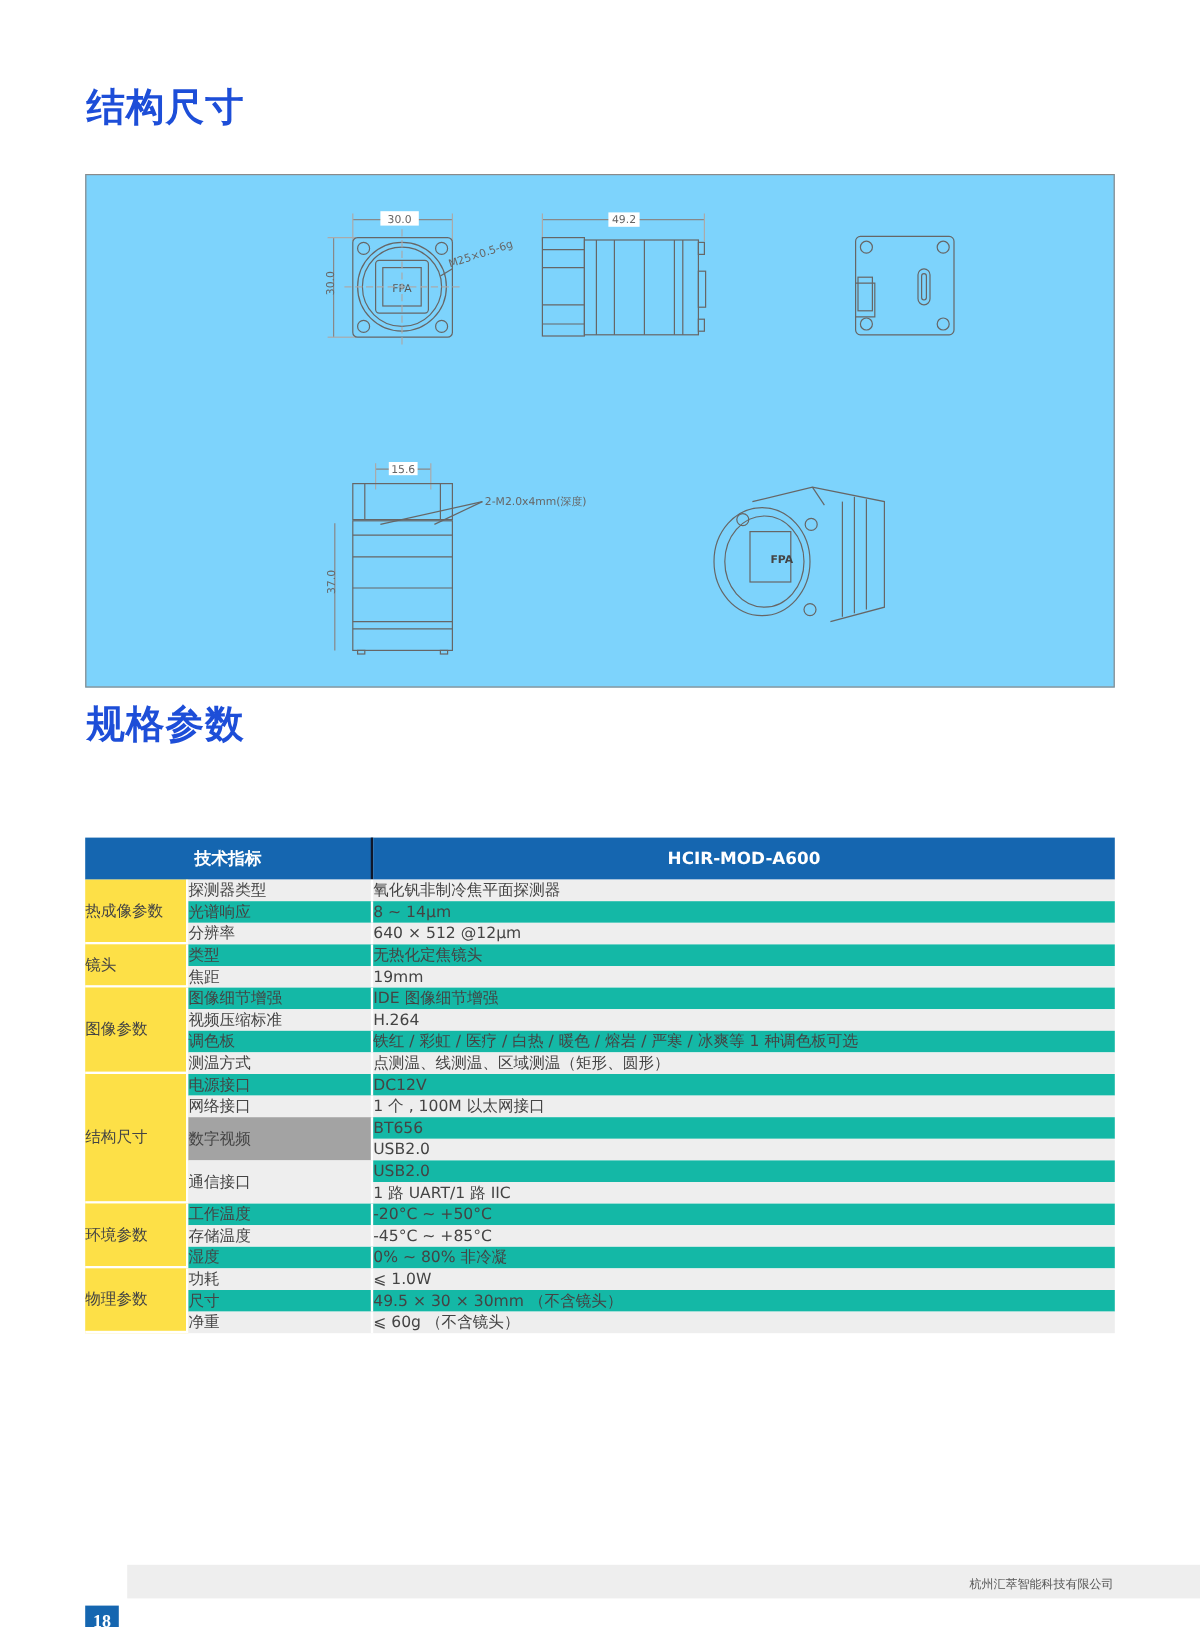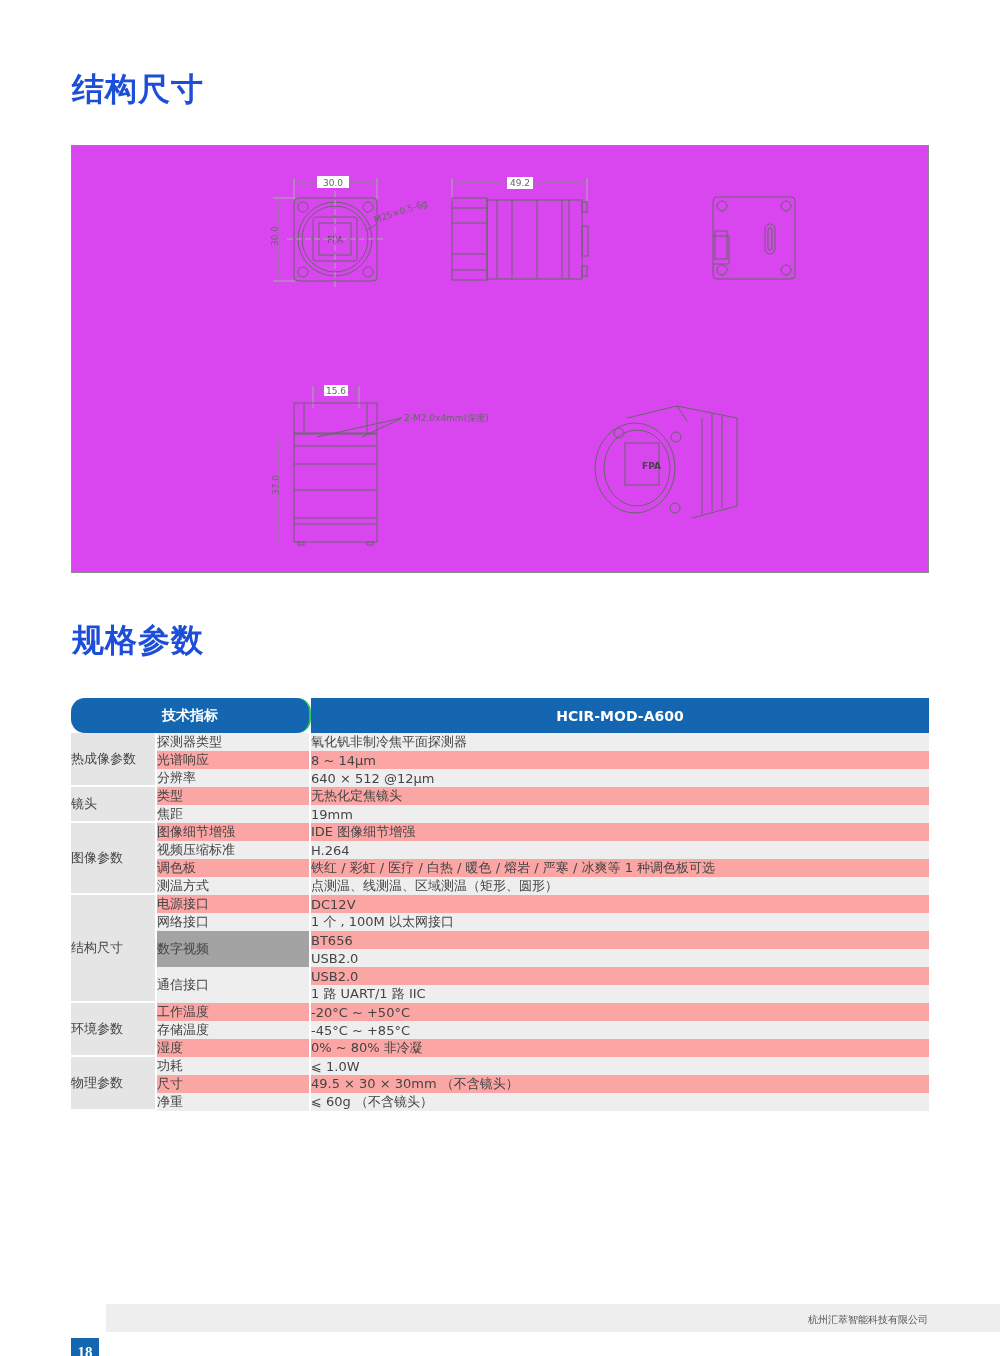--- a/index.html
+++ b/index.html
@@ -4,43 +4,43 @@
 <style>
   * { box-sizing: border-box; margin: 0; padding: 0; }
   html, body { width: 1000px; height: 1356px; background: #ffffff; overflow: hidden; }
   body { position: relative; font-family: "DejaVu Sans", "Liberation Sans", sans-serif; color: #3a3a3a; }
 
   .section-title {
     position: absolute; left: 72px;
     font-size: 32px; font-weight: bold; color: #1d4ed8; letter-spacing: 1px;
   }
   #title-structure { top: 68px; }
-  #title-specs { top: 619px; font-family: Liberation Mono, monospace; }
+  #title-specs { top: 582px; font-family: Liberation Mono, monospace; }
 
   .drawing-frame {
     position: absolute; left: 71px; top: 145px; width: 858px; height: 428px;
-    border: 1px solid #8a8a8a; background: #d946ef;
+    border: 1px solid #8a8a8a; background: #7dd3fc;
   }
   .drawing-frame svg { position: absolute; left: 0; top: 0; }
 
   .spec-table {
     position: absolute; left: 71px; top: 698px; width: 858px;
     border-collapse: separate; border-spacing: 0;
     font-size: 13px; color: #444;
   }
   .spec-table th {
     background: #1566b0; color: #fff; font-weight: bold; font-size: 14px;
     height: 35px; text-align: center;
   }
-  .spec-table th.h1 { width: 240px; border-right: 2px solid #22c55e; border-radius: 14px; }
+  .spec-table th.h1 { width: 240px; border-right: 2px solid #0f172a; }
   .spec-table td { height: 18px; text-align: left; padding: 0; }
-  .spec-table td.group { width: 86px; background: #e5e5e5; border-right: 2px solid #fff; border-bottom: 2px solid #fff; }
+  .spec-table td.group { width: 86px; background: #fde047; border-right: 2px solid #fff; border-bottom: 2px solid #fff; }
   .spec-table td.item { width: 154px; border-right: 2px solid #fff; }
   .spec-table tr.odd td.item, .spec-table tr.odd td.val { background: #eeeeee; }
-  .spec-table tr.even td.item, .spec-table tr.even td.val { background: #fca5a5; }
+  .spec-table tr.even td.item, .spec-table tr.even td.val { background: #14b8a6; }
   .spec-table td.item.span { background: #eeeeee !important; }
 
   .footer-page {
     position: absolute; left: 71px; top: 1338px; width: 28px; height: 28px;
     background: #1566b0; color: #fff; font-size: 15px; font-weight: bold;
     display: flex; align-items: center; justify-content: center; font-family: Liberation Serif, serif;
   }
   .footer-bar {
     position: absolute; left: 106px; top: 1304px; width: 894px; height: 28px;
     background: #eeeeee;

